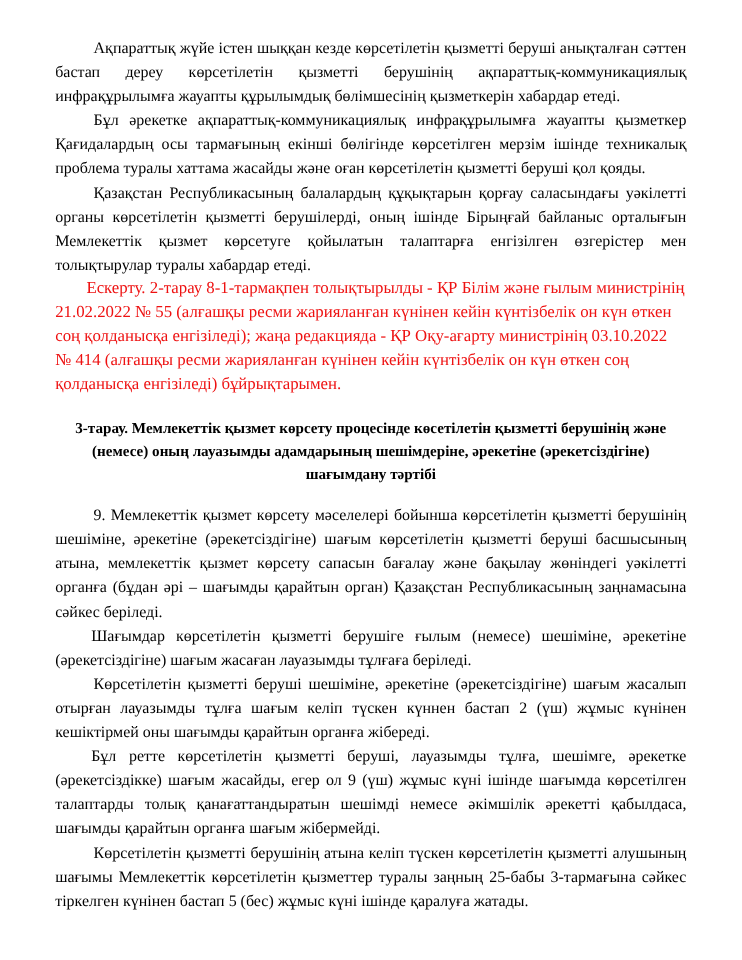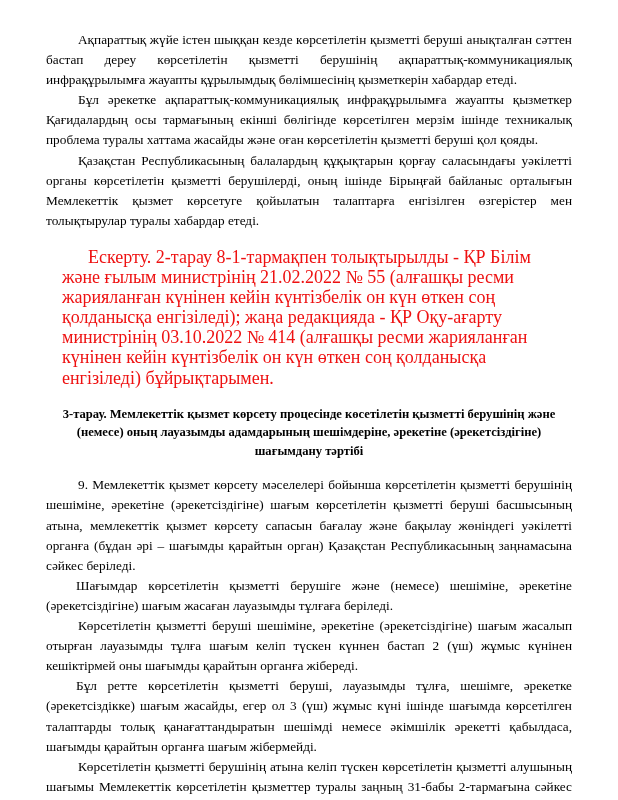--- a/index.html
+++ b/index.html
@@ -34,24 +34,24 @@
     line-height: 20.1px;
     letter-spacing: 0.0px;
     word-spacing: 0px;
     color: #000000;
     hyphens: none;
   }
   p.body-par.tight-indent {
     text-indent: 30px;
   }
   p.note {
-    margin: 16px;
+    margin: 0;
     text-align: left;
     text-indent: 26px;
-    font-size: 18px;
+    font-size: 14px;
     line-height: 20.1px;
     color: #ee1111;
   }
   h2.section-heading {
     margin: 17px 0 0 0;
     font-size: 12.6px;
     line-height: 18.6px;
     font-weight: bold;
     text-align: center;
     text-indent: 0;
@@ -76,22 +76,22 @@
 
     <p class="note">Ескерту. 2-тарау 8-1-тармақпен толықтырылды - ҚР Білім және ғылым министрінің 21.02.2022 № 55 (алғашқы ресми жарияланған күнінен кейін күнтізбелік он күн өткен соң қолданысқа енгізіледі); жаңа редакцияда - ҚР Оқу-ағарту министрінің 03.10.2022 № 414 (алғашқы ресми жарияланған күнінен кейін күнтізбелік он күн өткен соң қолданысқа енгізіледі) бұйрықтарымен.</p>
 
     <h2 class="section-heading">3-тарау. Мемлекеттік қызмет көрсету процесінде көсетілетін қызметті берушінің және (немесе) оның лауазымды адамдарының шешімдеріне, әрекетіне (әрекетсіздігіне) шағымдану тәртібі</h2>
 
     <div class="gap-before-num"></div>
 
     <p class="body-par">9. Мемлекеттік қызмет көрсету мәселелері бойынша көрсетілетін қызметті берушінің шешіміне, әрекетіне (әрекетсіздігіне) шағым көрсетілетін қызметті беруші басшысының атына, мемлекеттік қызмет көрсету сапасын бағалау және бақылау жөніндегі уәкілетті органға (бұдан әрі – шағымды қарайтын орган) Қазақстан Республикасының заңнамасына сәйкес беріледі.</p>
 
 
-    <p class="body-par tight-indent">Шағымдар көрсетілетін қызметті берушіге және (немесе) шешіміне, әрекетіне (әрекетсіздігіне) шағым жасаған лауазымды тұлғаға беріледі.</p>
+    <p class="body-par tight-indent">Шағымдар көрсетілетін қызметті берушіге ғылым (немесе) шешіміне, әрекетіне (әрекетсіздігіне) шағым жасаған лауазымды тұлғаға беріледі.</p>
 
     <p class="body-par">Көрсетілетін қызметті беруші шешіміне, әрекетіне (әрекетсіздігіне) шағым жасалып отырған лауазымды тұлға шағым келіп түскен күннен бастап 2 (үш) жұмыс күнінен кешіктірмей оны шағымды қарайтын органға жібереді.</p>
 
-    <p class="body-par tight-indent">Бұл ретте көрсетілетін қызметті беруші, лауазымды тұлға, шешімге, әрекетке (әрекетсіздікке) шағым жасайды, егер ол 3 (үш) жұмыс күні ішінде шағымда көрсетілген талаптарды толық қанағаттандыратын шешімді немесе әкімшілік әрекетті қабылдаса, шағымды қарайтын органға шағым жібермейді.</p>
+    <p class="body-par tight-indent">Бұл ретте көрсетілетін қызметті беруші, лауазымды тұлға, шешімге, әрекетке (әрекетсіздікке) шағым жасайды, егер ол 9 (үш) жұмыс күні ішінде шағымда көрсетілген талаптарды толық қанағаттандыратын шешімді немесе әкімшілік әрекетті қабылдаса, шағымды қарайтын органға шағым жібермейді.</p>
 
-    <p class="body-par">Көрсетілетін қызметті берушінің атына келіп түскен көрсетілетін қызметті алушының шағымы Мемлекеттік көрсетілетін қызметтер туралы заңның 31-бабы 2-тармағына сәйкес тіркелген күнінен бастап 5 (бес) жұмыс күні ішінде қаралуға жатады.</p>
+    <p class="body-par">Көрсетілетін қызметті берушінің атына келіп түскен көрсетілетін қызметті алушының шағымы Мемлекеттік көрсетілетін қызметтер туралы заңның 25-бабы 3-тармағына сәйкес тіркелген күнінен бастап 5 (бес) жұмыс күні ішінде қаралуға жатады.</p>
 
   </div>
 </div>
 
 </body></html>

